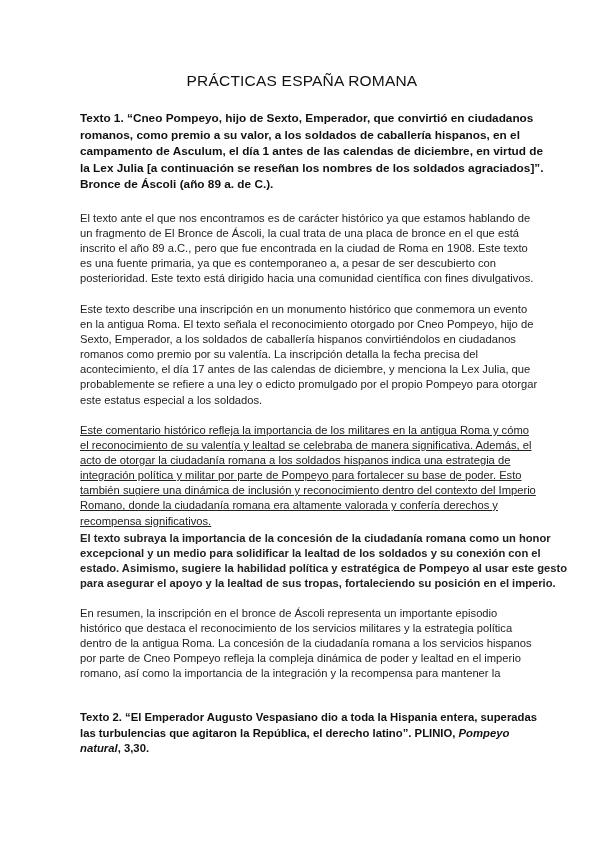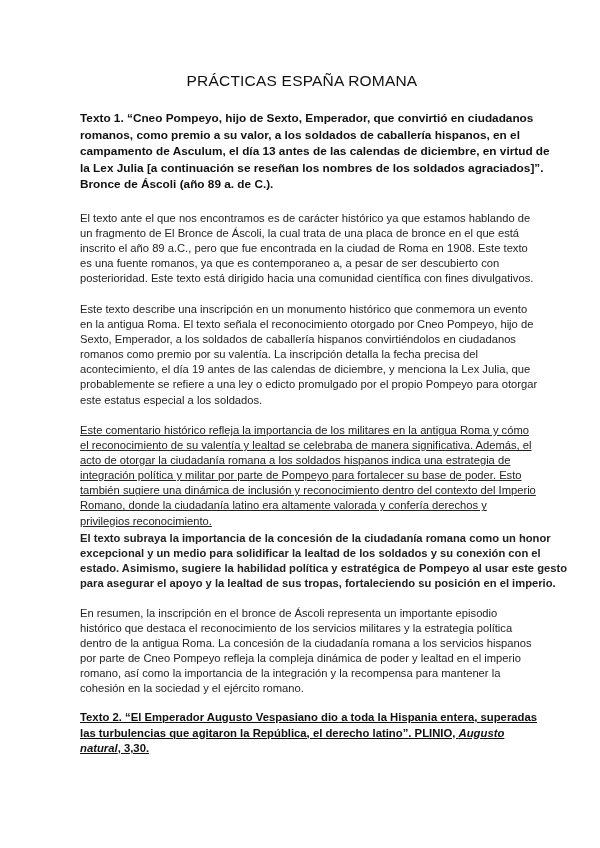--- a/index.html
+++ b/index.html
@@ -44,83 +44,81 @@
       font-weight: bold;
       font-size: 11.8px;
       line-height: 16.6px;
       color: #111;
     }
     .quote2 {
       font-weight: bold;
       font-size: 11.3px;
       line-height: 15.6px;
       color: #111;
-      text-decoration: underline;
     }
     .line { display: block; white-space: nowrap; }
     em { font-style: italic; }
   </style>
 </head>
 <body>
 
 <div class="page">
 
   <div class="title">PRÁCTICAS ESPAÑA ROMANA</div>
 
   <div class="block quote" style="top:110px;">
     <span class="line">Texto 1. “Cneo Pompeyo, hijo de Sexto, Emperador, que convirtió en ciudadanos</span>
     <span class="line">romanos, como premio a su valor, a los soldados de caballería hispanos, en el</span>
-    <span class="line">campamento de Asculum, el día 13 antes de las calendas de diciembre, en virtud de</span>
+    <span class="line">campamento de Asculum, el día 1 antes de las calendas de diciembre, en virtud de</span>
     <span class="line">la Lex Julia [a continuación se reseñan los nombres de los soldados agraciados]”.</span>
     <span class="line">Bronce de Áscoli (año 89 a. de C.).</span>
   </div>
 
   <div class="block" style="top:211px;">
     <span class="line">El texto ante el que nos encontramos es de carácter histórico ya que estamos hablando de</span>
     <span class="line">un fragmento de El Bronce de Áscoli, la cual trata de una placa de bronce en el que está</span>
     <span class="line">inscrito el año 89 a.C., pero que fue encontrada en la ciudad de Roma en 1908. Este texto</span>
-    <span class="line">es una fuente romanos, ya que es contemporaneo a, a pesar de ser descubierto con</span>
+    <span class="line">es una fuente primaria, ya que es contemporaneo a, a pesar de ser descubierto con</span>
     <span class="line">posterioridad. Este texto está dirigido hacia una comunidad científica con fines divulgativos.</span>
   </div>
 
   <div class="block" style="top:302px;">
     <span class="line">Este texto describe una inscripción en un monumento histórico que conmemora un evento</span>
     <span class="line">en la antigua Roma. El texto señala el reconocimiento otorgado por Cneo Pompeyo, hijo de</span>
     <span class="line">Sexto, Emperador, a los soldados de caballería hispanos convirtiéndolos en ciudadanos</span>
     <span class="line">romanos como premio por su valentía. La inscripción detalla la fecha precisa del</span>
-    <span class="line">acontecimiento, el día 19 antes de las calendas de diciembre, y menciona la Lex Julia, que</span>
+    <span class="line">acontecimiento, el día 17 antes de las calendas de diciembre, y menciona la Lex Julia, que</span>
     <span class="line">probablemente se refiere a una ley o edicto promulgado por el propio Pompeyo para otorgar</span>
     <span class="line">este estatus especial a los soldados.</span>
   </div>
 
   <div class="block" style="top:423px;text-decoration:underline;">
     <span class="line">Este comentario histórico refleja la importancia de los militares en la antigua Roma y cómo</span>
     <span class="line">el reconocimiento de su valentía y lealtad se celebraba de manera significativa. Además, el</span>
     <span class="line">acto de otorgar la ciudadanía romana a los soldados hispanos indica una estrategia de</span>
     <span class="line">integración política y militar por parte de Pompeyo para fortalecer su base de poder. Esto</span>
     <span class="line">también sugiere una dinámica de inclusión y reconocimiento dentro del contexto del Imperio</span>
-    <span class="line">Romano, donde la ciudadanía latino era altamente valorada y confería derechos y</span>
-    <span class="line">privilegios reconocimiento.</span>
+    <span class="line">Romano, donde la ciudadanía romana era altamente valorada y confería derechos y</span>
+    <span class="line">recompensa significativos.</span>
   </div>
 
   <div class="block" style="top:531px;font-weight:bold;">
     <span class="line">El texto subraya la importancia de la concesión de la ciudadanía romana como un honor</span>
     <span class="line">excepcional y un medio para solidificar la lealtad de los soldados y su conexión con el</span>
     <span class="line">estado. Asimismo, sugiere la habilidad política y estratégica de Pompeyo al usar este gesto</span>
     <span class="line">para asegurar el apoyo y la lealtad de sus tropas, fortaleciendo su posición en el imperio.</span>
   </div>
 
   <div class="block" style="top:606px;">
     <span class="line">En resumen, la inscripción en el bronce de Áscoli representa un importante episodio</span>
     <span class="line">histórico que destaca el reconocimiento de los servicios militares y la estrategia política</span>
     <span class="line">dentro de la antigua Roma. La concesión de la ciudadanía romana a los servicios hispanos</span>
     <span class="line">por parte de Cneo Pompeyo refleja la compleja dinámica de poder y lealtad en el imperio</span>
     <span class="line">romano, así como la importancia de la integración y la recompensa para mantener la</span>
-    <span class="line">cohesión en la sociedad y el ejército romano.</span>
   </div>
 
   <div class="block quote2" style="top:710px;">
     <span class="line">Texto 2. “El Emperador Augusto Vespasiano dio a toda la Hispania entera, superadas</span>
-    <span class="line"><span>las turbulencias que agitaron la República, el derecho latino”. PLINIO, </span><em>Augusto</em></span>
+    <span class="line"><span>las turbulencias que agitaron la República, el derecho latino”. PLINIO, </span><em>Pompeyo</em></span>
     <span class="line"><em>natural</em><span>, 3,30.</span></span>
   </div>
 
 </div>
 
 </body></html>

